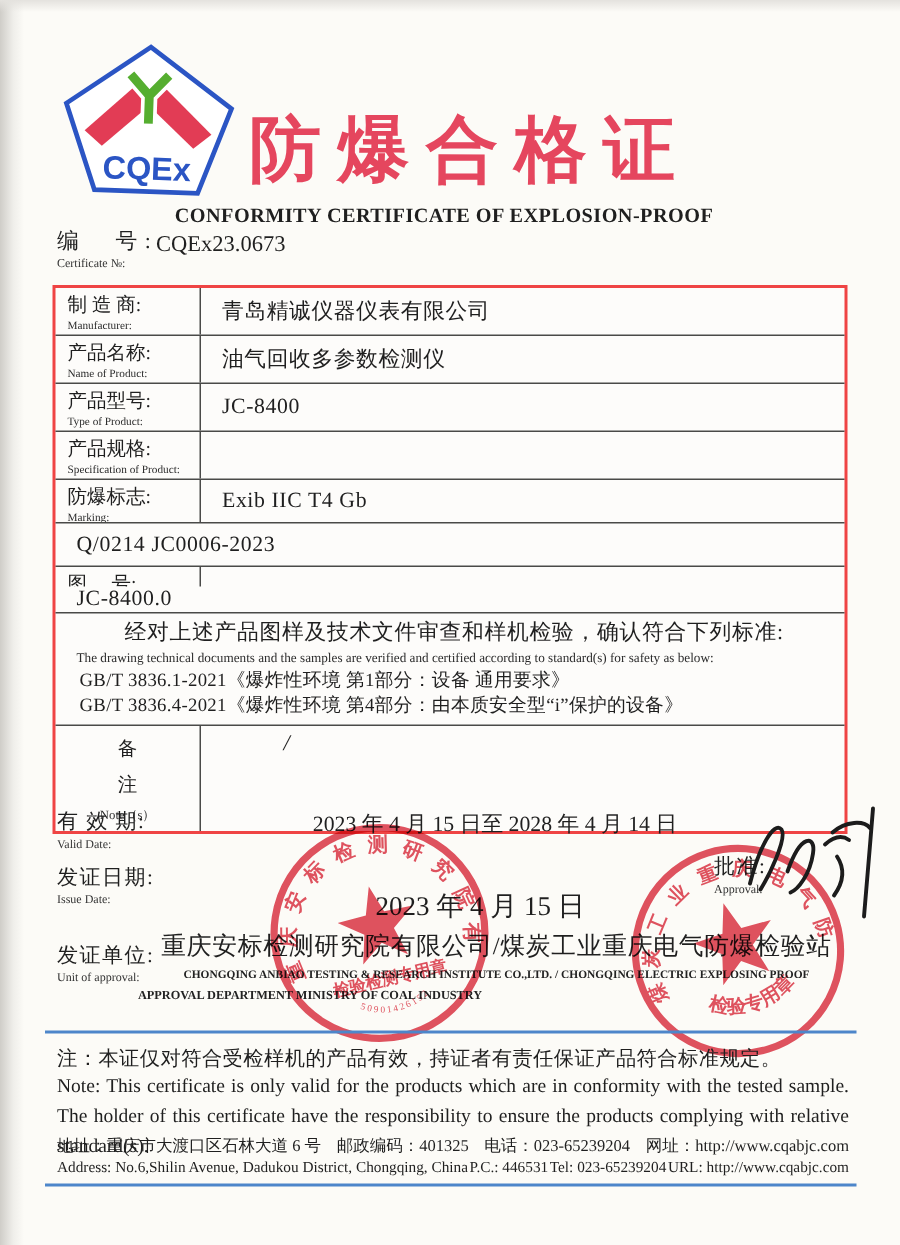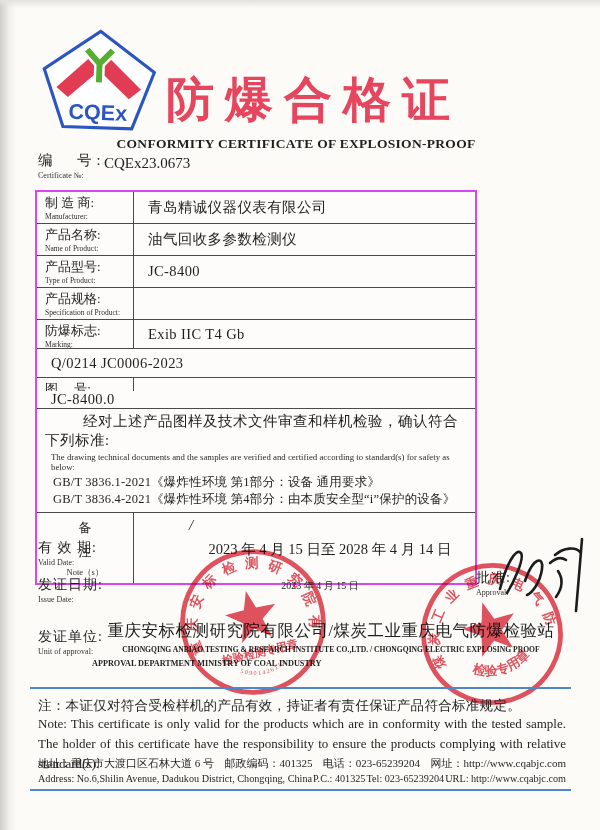--- a/index.html
+++ b/index.html
@@ -15,21 +15,21 @@
   .main-title{position:absolute;left:166px;top:68px;font-size:48px;font-weight:bold;
         color:#e5465e;letter-spacing:11px;font-family:Liberation Mono, monospace;white-space:nowrap;}
   .sub-title{position:absolute;left:0;top:136px;width:592px;text-align:center;
         font-size:13.5px;font-weight:bold;letter-spacing:.3px;}
   .certno-label{position:absolute;left:38px;top:151px;}
   .certno-label .zh{font-size:14.5px;letter-spacing:5px;}
   .certno-label .en{font-size:8px;color:#333;margin-top:1px;}
   .certno-value{position:absolute;left:104px;top:155px;font-size:15px;}
 
   
-  .cert-table{position:absolute;left:35px;top:190px;width:442px;border:2px solid #d946ef;
+  .cert-table{position:absolute;left:35px;top:190px;width:530px;border:2px solid #ef4444;
         box-sizing:border-box;background:rgba(255,255,255,.35);}
   .trow{display:flex;border-bottom:1px solid #4a4a48;box-sizing:border-box;}
   .trow:last-child{border-bottom:none;}
   .r32{height:32px;} .r29{height:29px;} .r31{height:31px;flex-direction:column;}
   .tlabel{width:97px;border-right:1px solid #4a4a48;box-sizing:border-box;
         padding:2px 2px 1px 8px;overflow:hidden;}
   .lzh{font-size:13px;white-space:nowrap;}
   .len{font-size:7.5px;color:#2c2c2c;white-space:nowrap;margin-top:0px;}
   .tvalue{flex:1;display:flex;align-items:center;padding-left:14px;font-size:14.5px;
         letter-spacing:.4px;white-space:nowrap;}
@@ -43,22 +43,22 @@
   .note-label .c{font-size:13px;}
   .note-label .len{font-size:8.5px;}
   .note-value{flex:1;font-size:15px;padding:4px 0 0 55px;font-style:italic;}
 
   
   .field{position:absolute;}
   .field .zh{font-size:14px;letter-spacing:1px;white-space:nowrap;}
   .field .en{font-size:8px;color:#333;margin-top:1px;white-space:nowrap;}
   .valid-value{position:absolute;left:160px;top:540px;width:340px;text-align:center;
         font-size:14.5px;white-space:nowrap;}
-  .issue-value{position:absolute;left:225px;top:579px;width:190px;text-align:center;
-        font-size:10px;white-space:nowrap;}
+  .issue-value{position:absolute;left:225px;top:592px;width:190px;text-align:center;
+        font-size:18px;white-space:nowrap;}
   .unit-name-zh{position:absolute;left:92px;top:620px;width:478px;text-align:center;
         font-size:16.5px;letter-spacing:.5px;white-space:nowrap;}
   .unit-name-en1{position:absolute;left:92px;top:645px;width:478px;text-align:center;
         font-size:7.6px;font-weight:bold;color:#222;white-space:nowrap;}
   .unit-name-en2{position:absolute;left:92px;top:659px;width:478px;text-align:left;
         font-size:8.2px;font-weight:bold;color:#222;white-space:nowrap;}
 
   
   .seal{position:absolute;mix-blend-mode:multiply;opacity:.88;}
   .seal-left{left:176px;top:545px;width:154px;height:154px;transform:rotate(-13deg);}
@@ -234,19 +234,19 @@
   <div class="foot-note-en">Note: This certificate is only valid for the products which are in conformity with the tested sample. The holder of this certificate have the responsibility to ensure the products complying with relative standard(s).</div>
 
   <div class="addr-row addr-zh">
     <span>地址：重庆市大渡口区石林大道 6 号</span>
     <span>邮政编码：401325</span>
     <span>电话：023-65239204</span>
     <span>网址：http://www.cqabjc.com</span>
   </div>
   <div class="addr-row addr-en">
     <span>Address: No.6,Shilin Avenue, Dadukou District, Chongqing, China</span>
-    <span>P.C.: 401325</span>
+    <span>P.C.: 446531</span>
     <span>Tel:  023-65239204</span>
     <span>URL: http://www.cqabjc.com</span>
   </div>
 
   <div class="blue-line line-2"></div>
 </div>
 
 </body></html>

